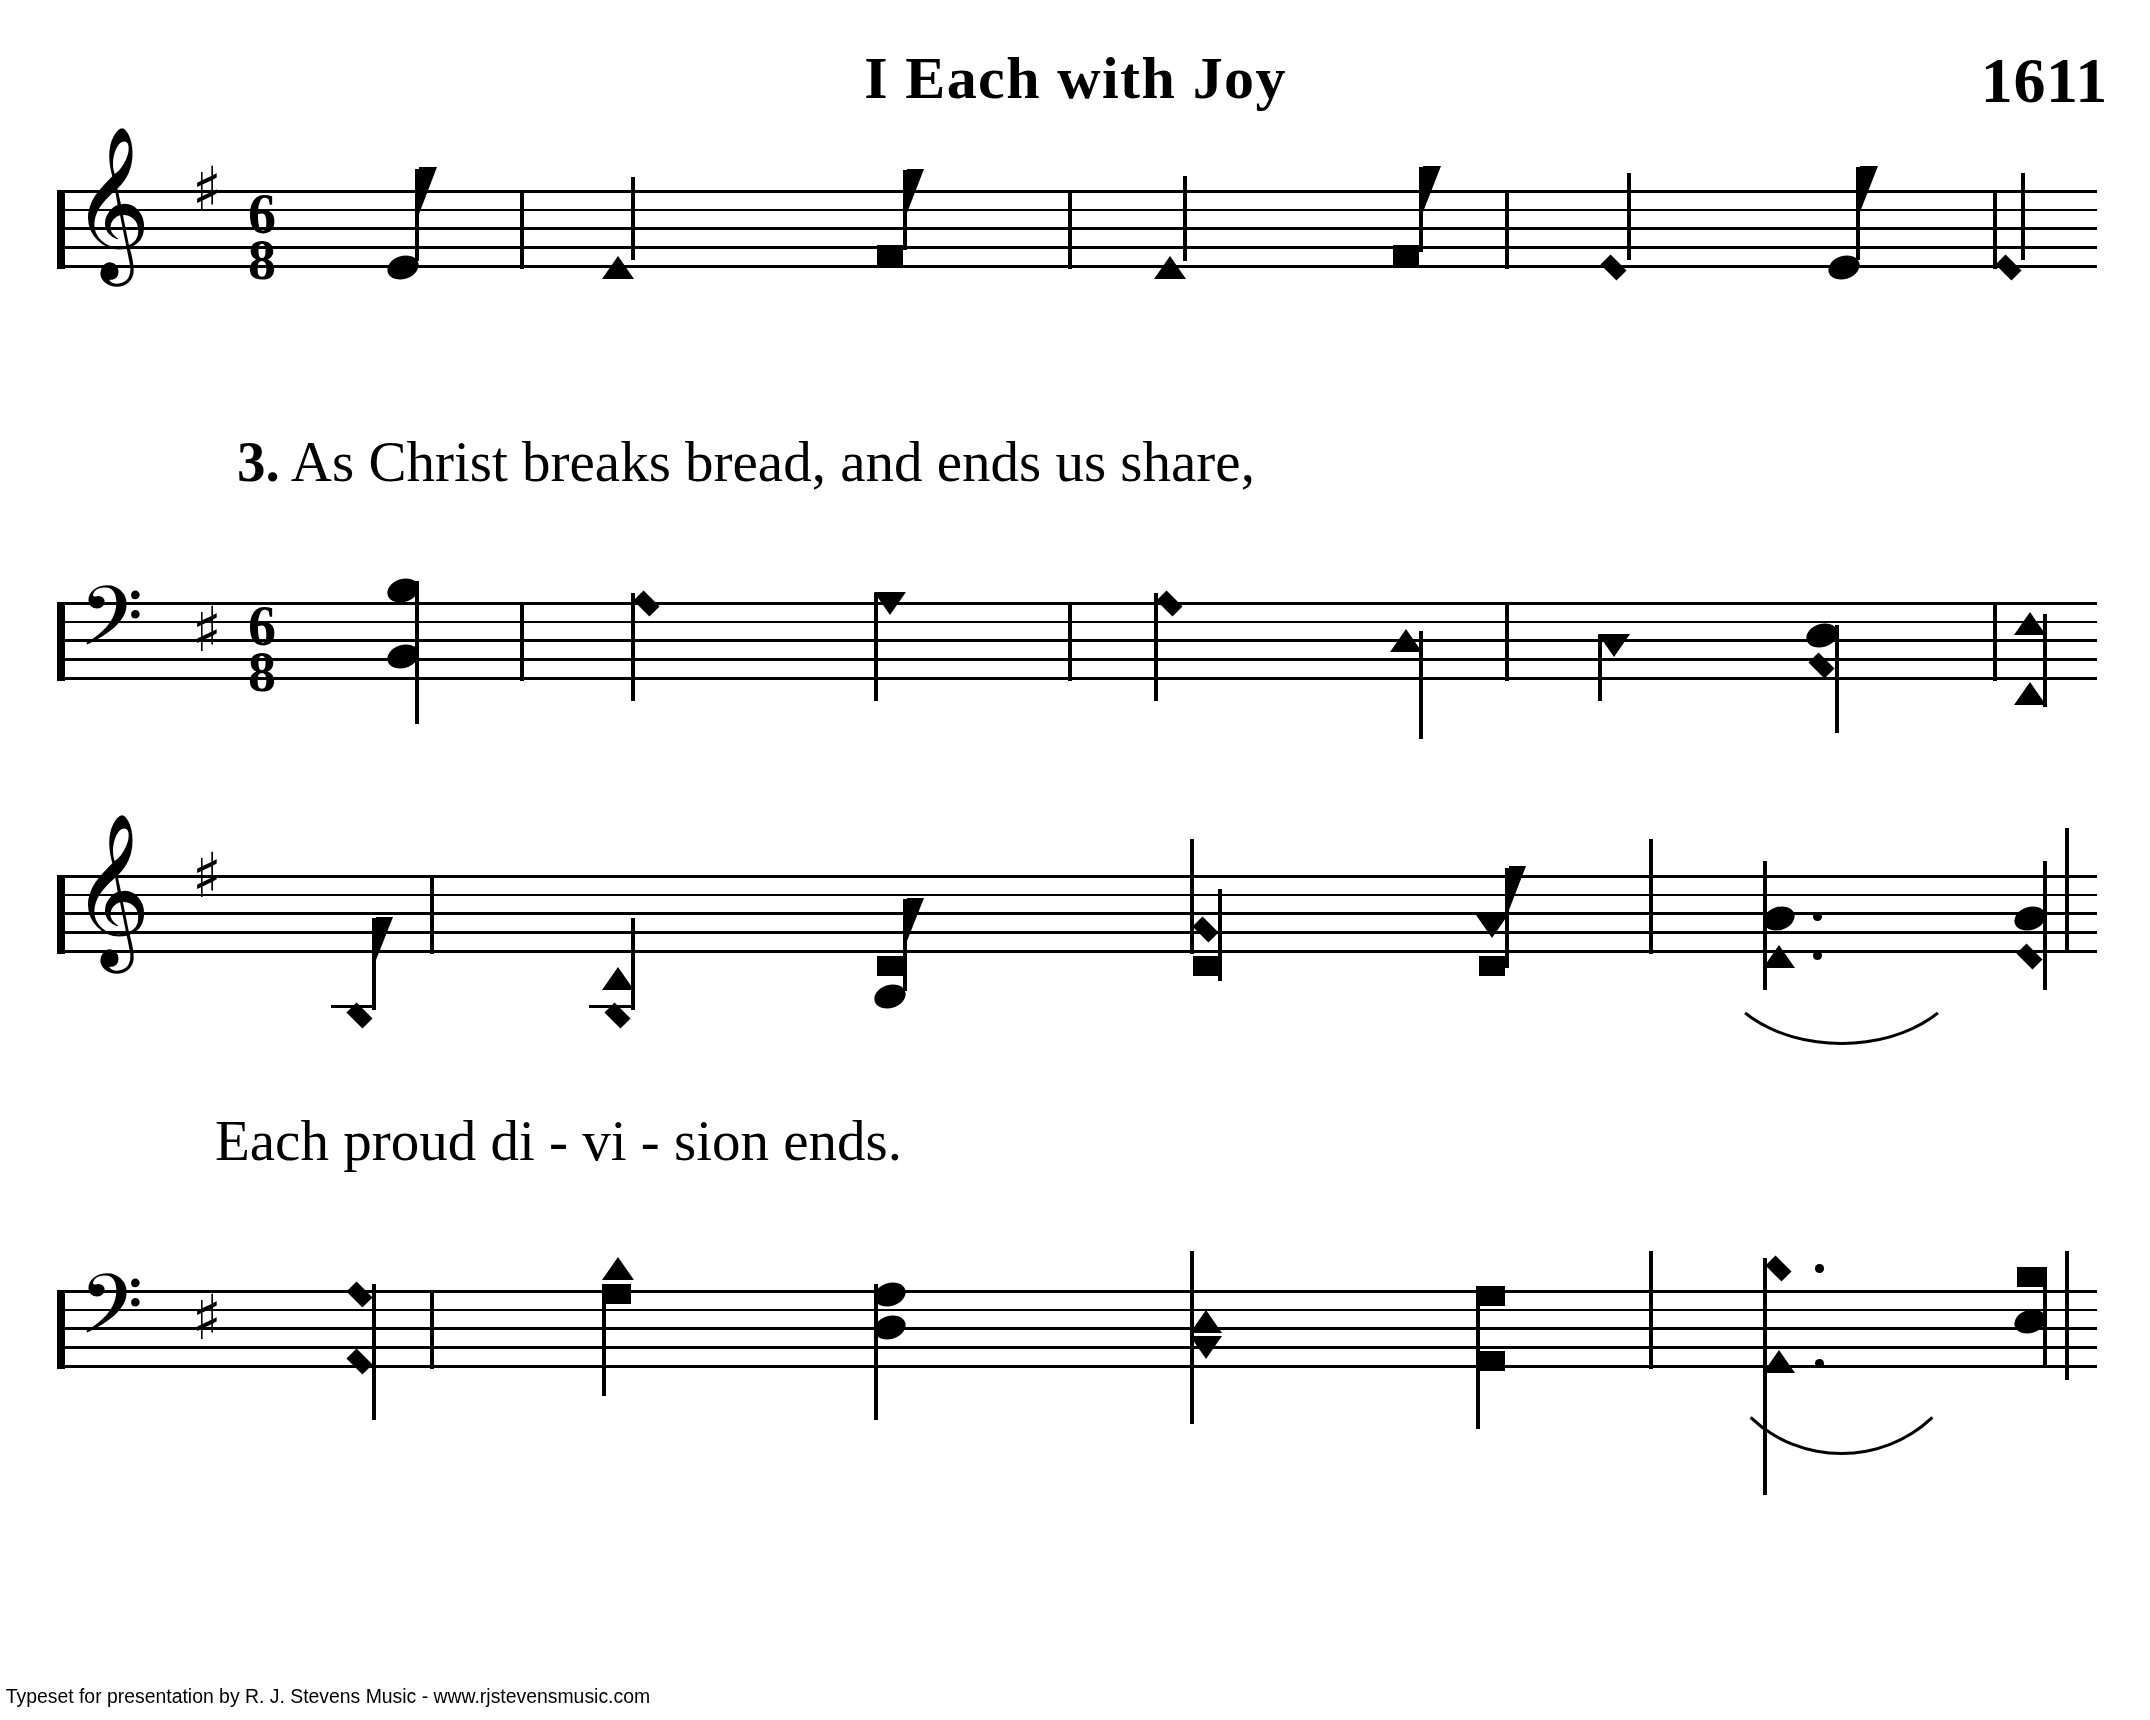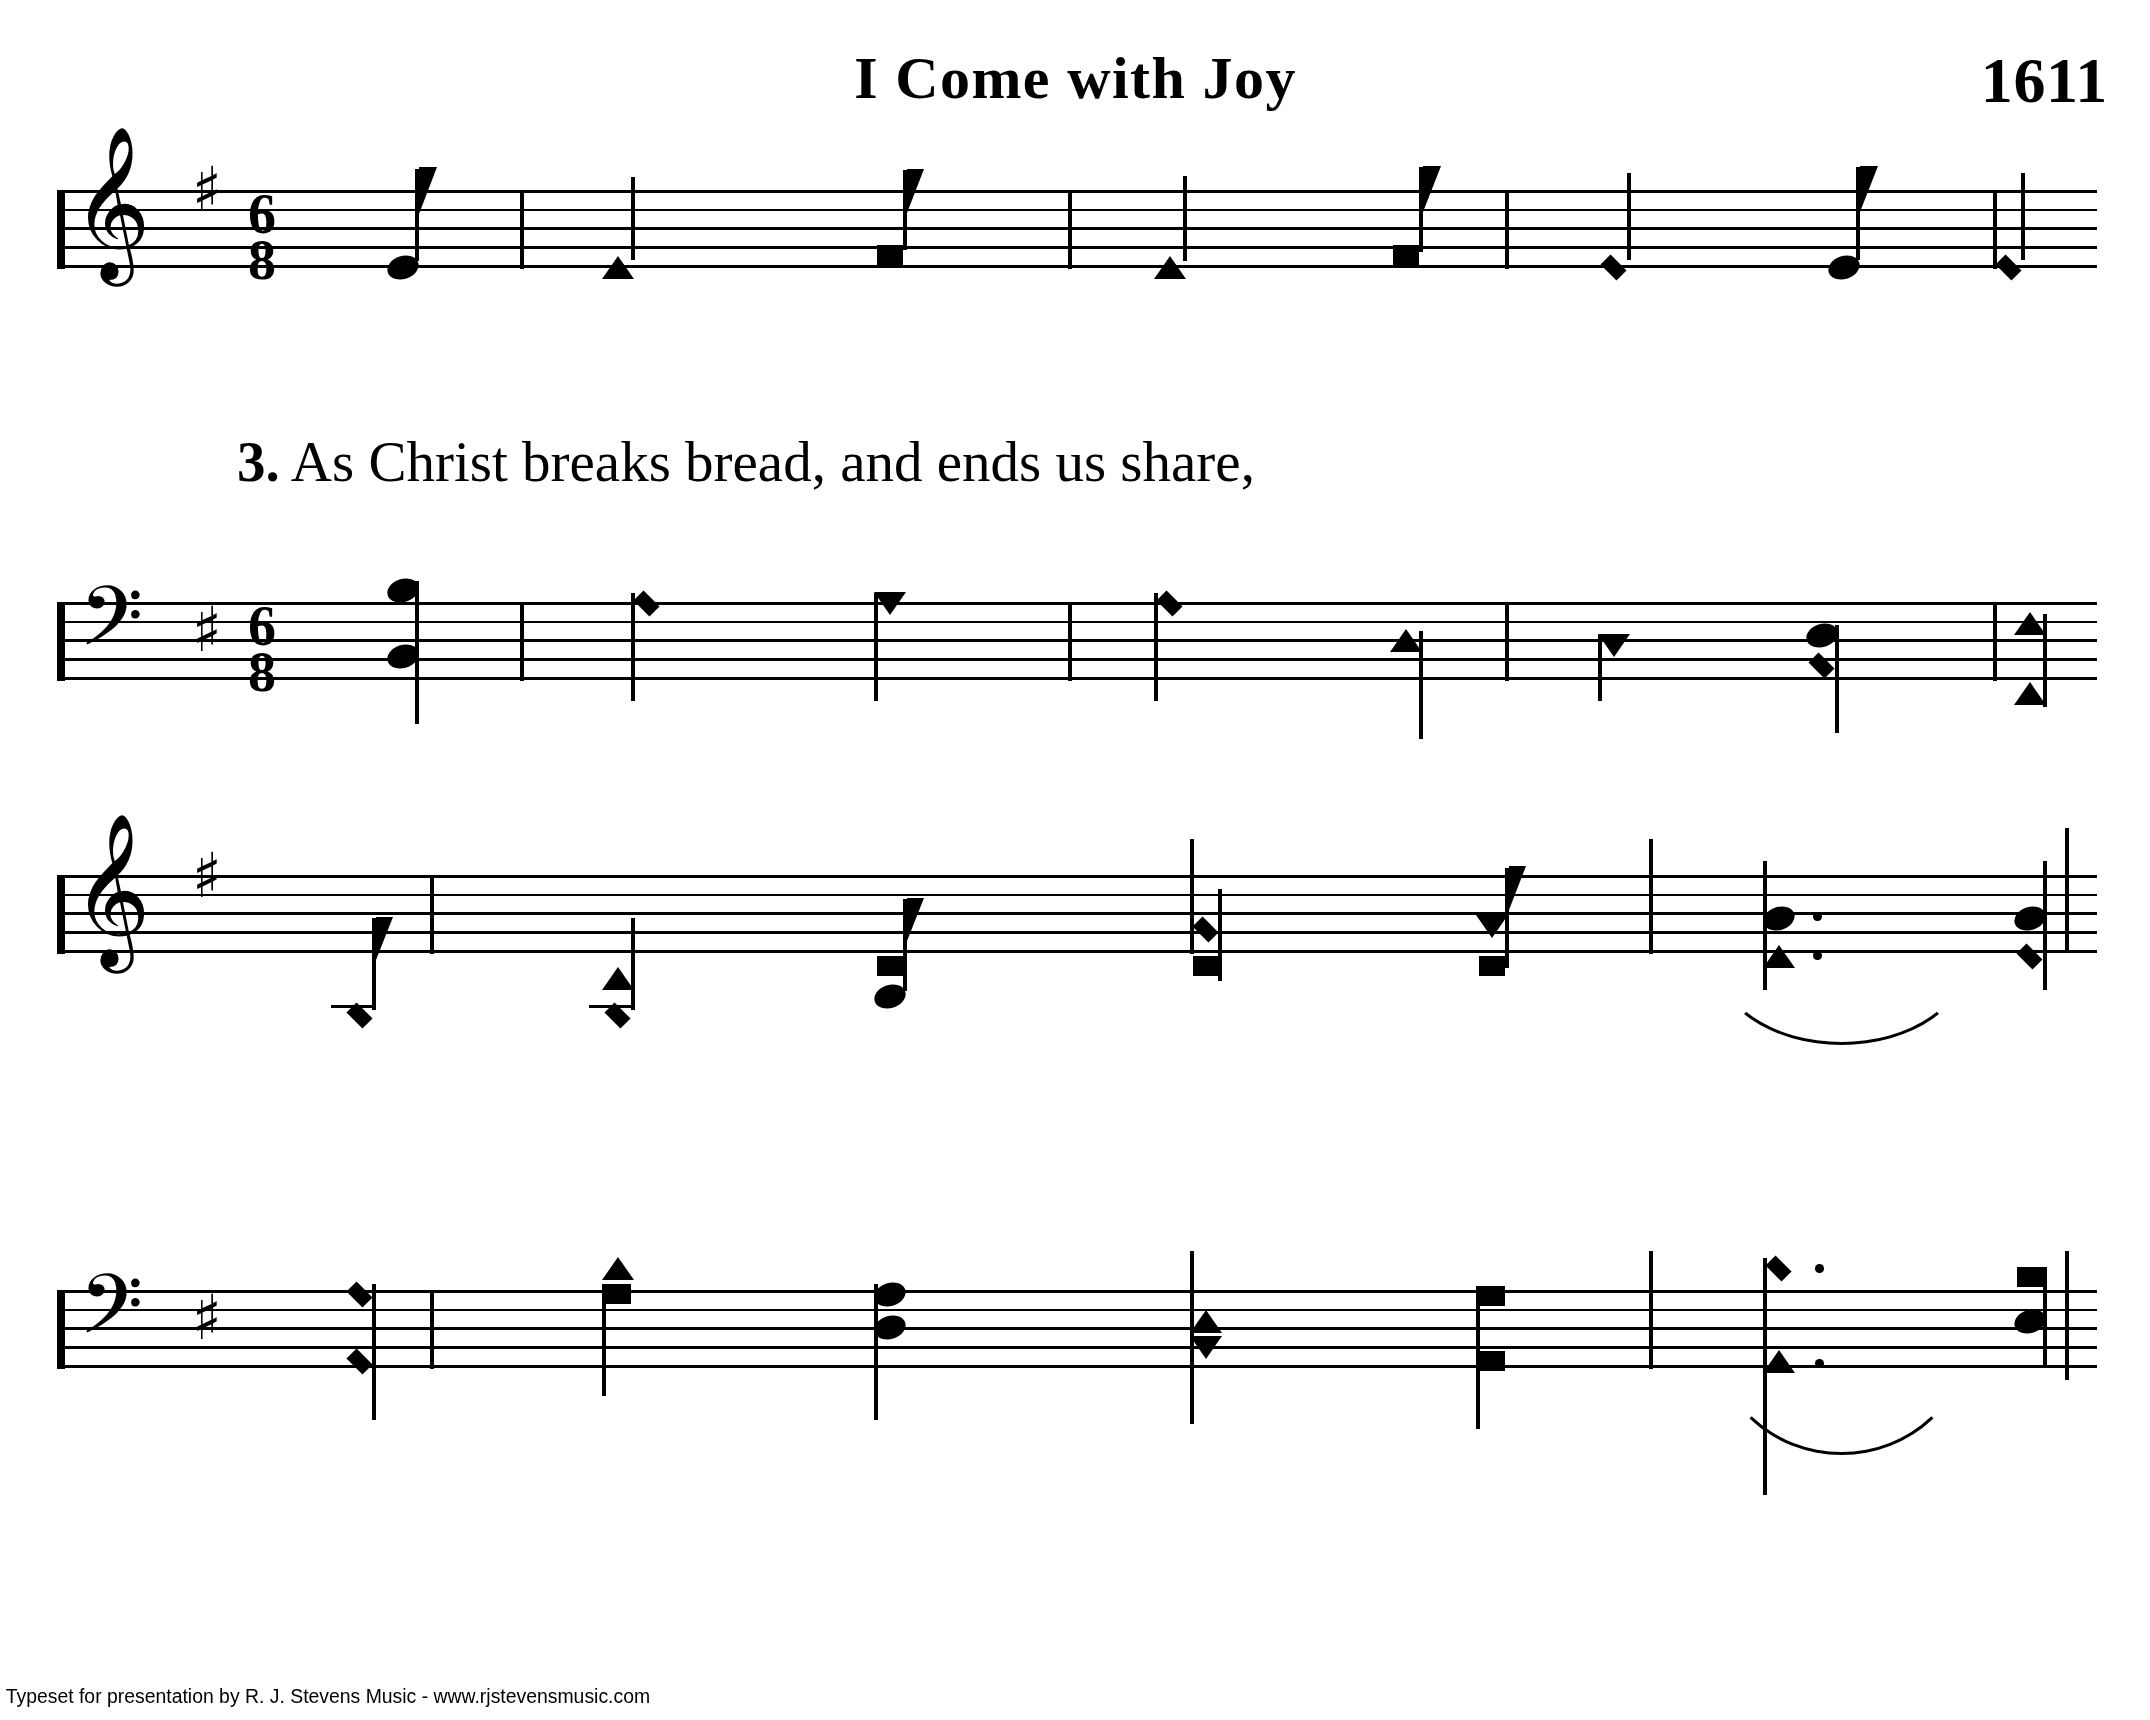--- a/index.html
+++ b/index.html
@@ -198,21 +198,21 @@
     font-size: 19.4px;
     color: #000;
     white-space: nowrap;
   }
 </style>
 </head>
 <body>
 
 <div class="page">
 
-  <div class="hymn-title">I Come with Joy</div>
+  <div class="hymn-title">I Each with Joy</div>
   <div class="hymn-number">1611</div>
 
   <div class="staff" style="top:190px;">
     <div class="line l0"></div>
     <div class="line l1"></div>
     <div class="line l2"></div>
     <div class="line l3"></div>
     <div class="line l4"></div>
 
     <div class="nh" style="left:330px; top:66px;">
@@ -416,20 +416,23 @@
   <div class="sharp" style="left:192px; top:845px;">♯</div>
 
   <div class="barline" style="left:430px; top:875px; height:79px;"></div>
   <div class="barline" style="left:1190px; top:839px; height:115px;"></div>
   <div class="barline" style="left:1649px; top:839px; height:115px;"></div>
   <div class="barline" style="left:2065px; top:828px; height:125px;"></div>
   <div class="thickbar" style="left:57px; top:875px; height:79px;"></div>
 
   <div class="slur slur-down" style="left:1713px; top:867px; width:251px; height:172px;"></div>
 
+  <div class="lyric-line" style="left:215px; top:1108px;">
+    <span>Each  proud    di  -   vi  -  sion    ends.</span>
+  </div>
 
   <div class="staff" style="top:1290px;">
     <div class="line l0"></div>
     <div class="line l1"></div>
     <div class="line l2"></div>
     <div class="line l3"></div>
     <div class="line l4"></div>
 
     <div class="nh" style="left:287px; top:-7.2px;">
         <span class="sh-diamond"></span>

